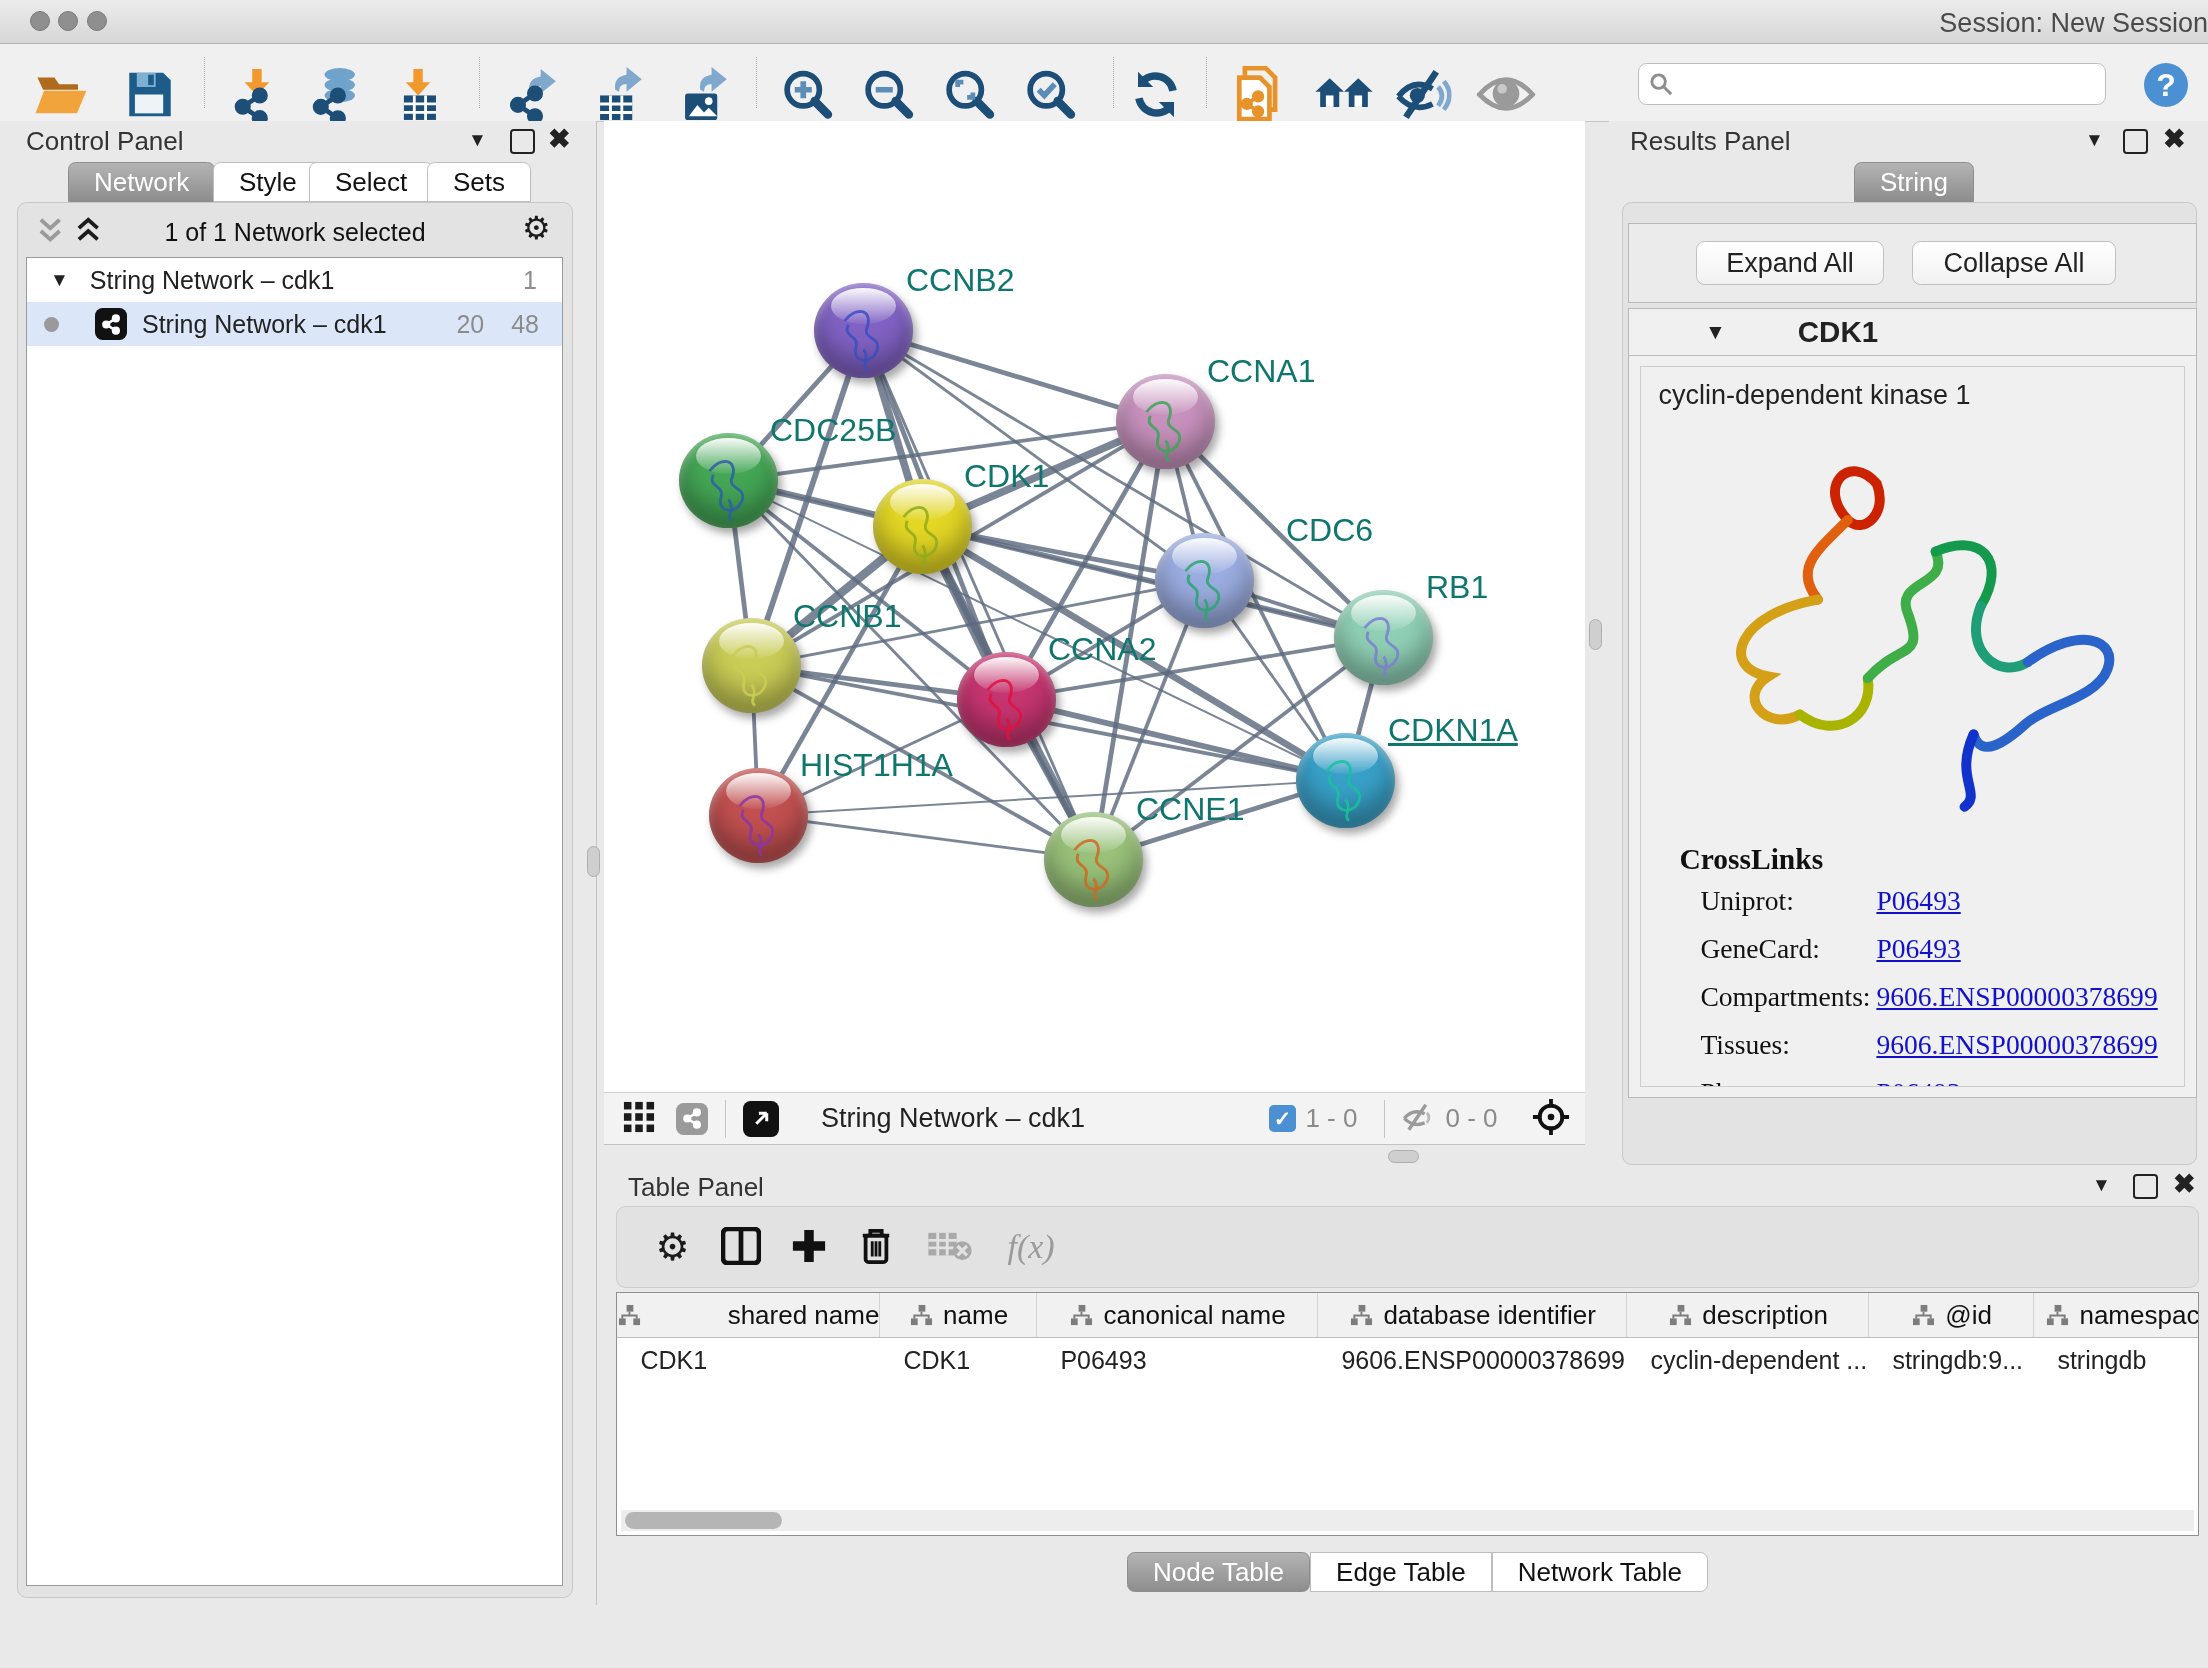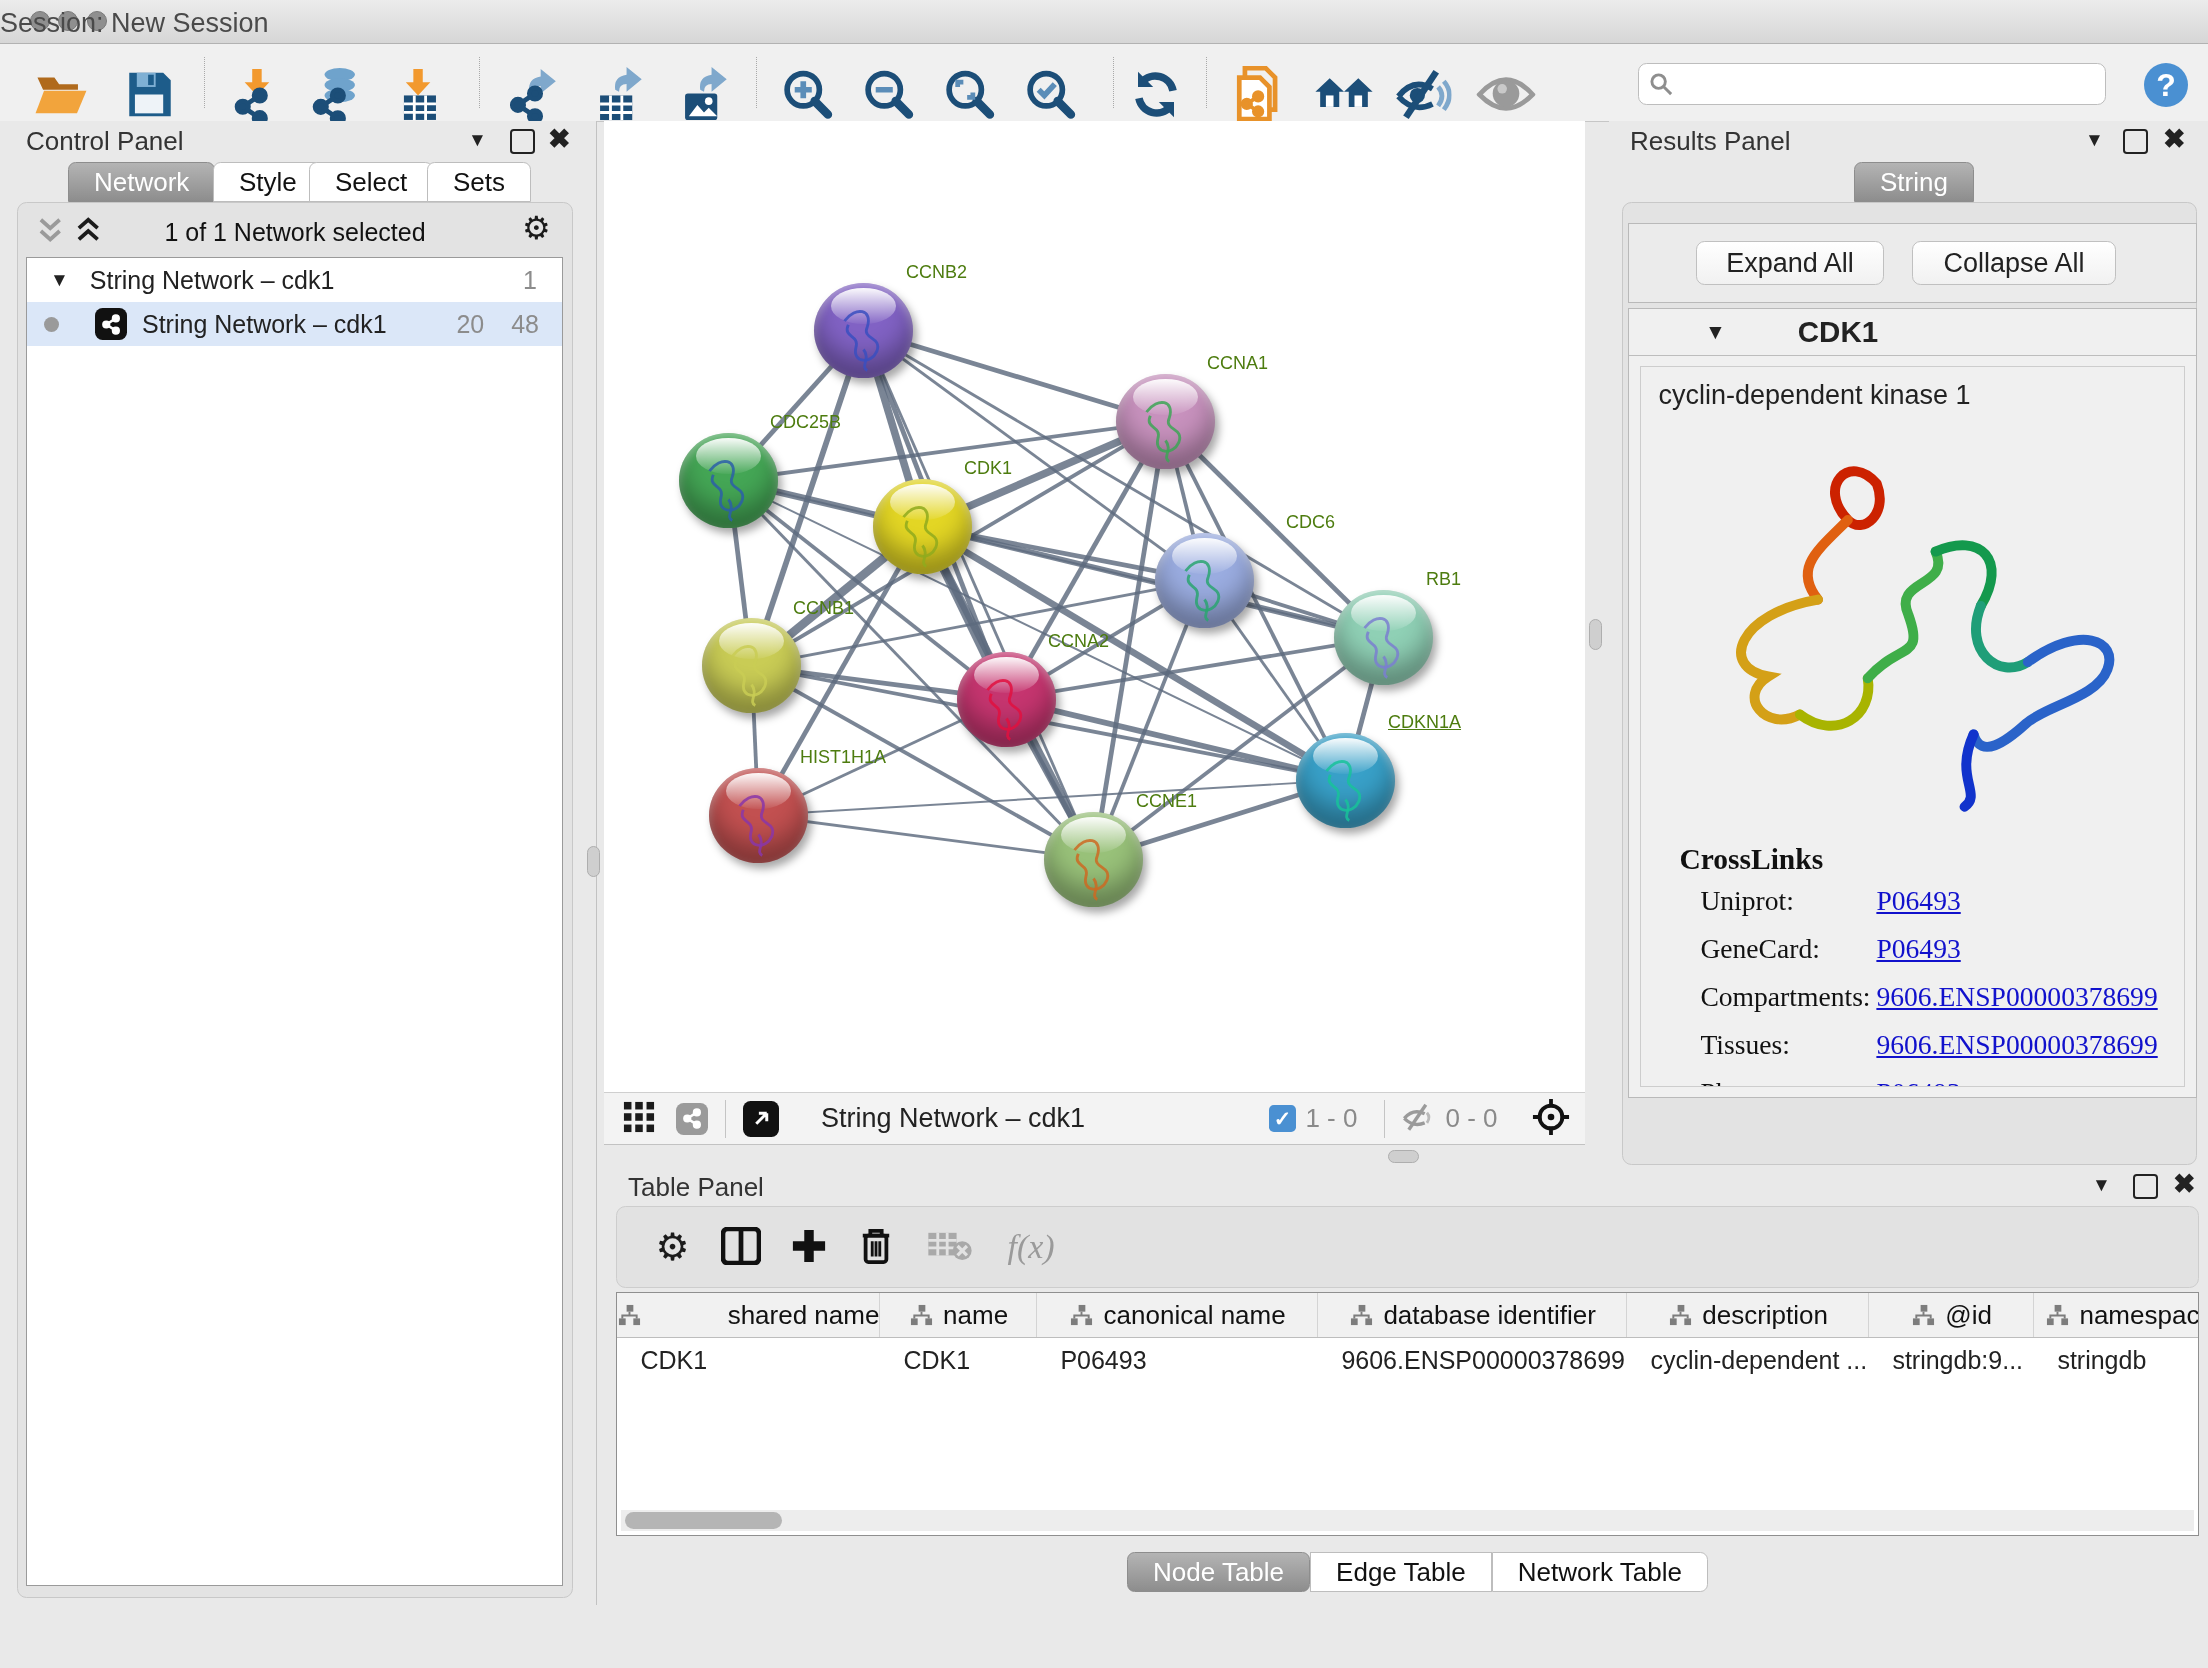--- a/index.html
+++ b/index.html
@@ -3,21 +3,21 @@
 <meta charset="utf-8">
 <style>
   html,body{margin:0;padding:0;background:#e9e9e9;}
   #app{position:relative;width:2208px;height:1668px;overflow:hidden;
        font-family:"Liberation Sans",sans-serif;color:#222;background:#e9e9e9;}
   .abs{position:absolute;}
   
   #titlebar{left:0;top:0;width:2208px;height:43px;
     background:linear-gradient(#ececec,#d6d6d6);border-bottom:1px solid #b2b2b2;}
   .tlight{width:18px;height:18px;border-radius:50%;background:#8f8f8f;border:1px solid #7a7a7a;top:11.4px;}
-  #wintitle{width:100%;text-align:left;top:7.6px;font-size:27px;color:#4a4a4a;}
+  #wintitle{width:100%;text-align:right;top:7.6px;font-size:27px;color:#4a4a4a;}
   
   #toolbar{left:0;top:44px;width:2208px;height:77px;background:#f0f0f0;border-bottom:1px solid #c6c6c6;}
   .tbsep{top:13.3px;width:0;height:51px;border-left:1.9px dotted #a9a9a9;}
   .tbi{top:52px;transform:translate(-50%,-50%);cursor:pointer;}
   #searchbox{left:1638px;top:19px;width:468px;height:42px;background:#fff;border:1.9px solid #bdbdbd;border-radius:8.6px;display:flex;align-items:center;padding-left:9.5px;box-sizing:border-box;}
   #searchbox input{border:none;outline:none;font-size:25px;width:409px;background:transparent;font-family:"Liberation Sans",sans-serif;}
   #helpbtn{left:2144px;top:19px;width:44px;height:44px;border-radius:50%;background:#4a90d2;color:#fff;
     font-size:32px;font-weight:bold;text-align:center;line-height:44px;}
   
   .ptitle{font-size:26px;color:#333;}
@@ -33,21 +33,21 @@
   .listrow{height:44px;display:flex;align-items:center;font-size:25px;}
   .listrow.sel{background:#dbe7f8;}
   .cnt{color:#8c8c8c;}
   .sharebadge{width:32px;height:32px;background:#111;border-radius:7.6px;display:flex;align-items:center;justify-content:center;}
   
   #canvas{left:604px;top:121px;width:981px;height:971px;background:#fff;}
   .node{position:absolute;width:99px;height:95px;border-radius:50%;
         box-shadow:inset 0 -19px 25px rgba(0,0,0,.33), inset 0 3.8px 9.5px rgba(255,255,255,.45), 3.8px 5.7px 8.6px rgba(0,0,0,.35);}
   .node::before{content:"";position:absolute;left:17%;top:5%;width:66%;height:38%;border-radius:50%;
         background:linear-gradient(rgba(255,255,255,.95),rgba(255,255,255,.05));}
-  .nlabel{position:absolute;font-size:18px;color:#4d7c0f;white-space:nowrap;}
+  .nlabel{position:absolute;font-size:32px;color:#0f766e;white-space:nowrap;}
   
   #nettb{left:604px;top:1092px;width:981px;height:51px;background:#f3f3f3;
      border-top:1px solid #cfcfcf;border-bottom:1.9px solid #c2c2c2;display:flex;align-items:center;}
   .ntsep{width:0;height:38px;border-left:1px solid #c4c4c4;margin:0 17px;}
   .ntcount{font-size:26px;color:#8a8a8a;margin:0 9.5px;}
   .checkbox{width:27px;height:27px;background:#4a90d2;border-radius:4.8px;color:#fff;font-size:21px;
      display:flex;align-items:center;justify-content:center;font-weight:bold;}
   
   #rpanel{left:1609px;top:121px;width:599px;height:1045px;background:#e9e9e9;}
   .rbox{left:19px;width:567px;background:#ebebeb;border:1.9px solid #b9b9b9;}

